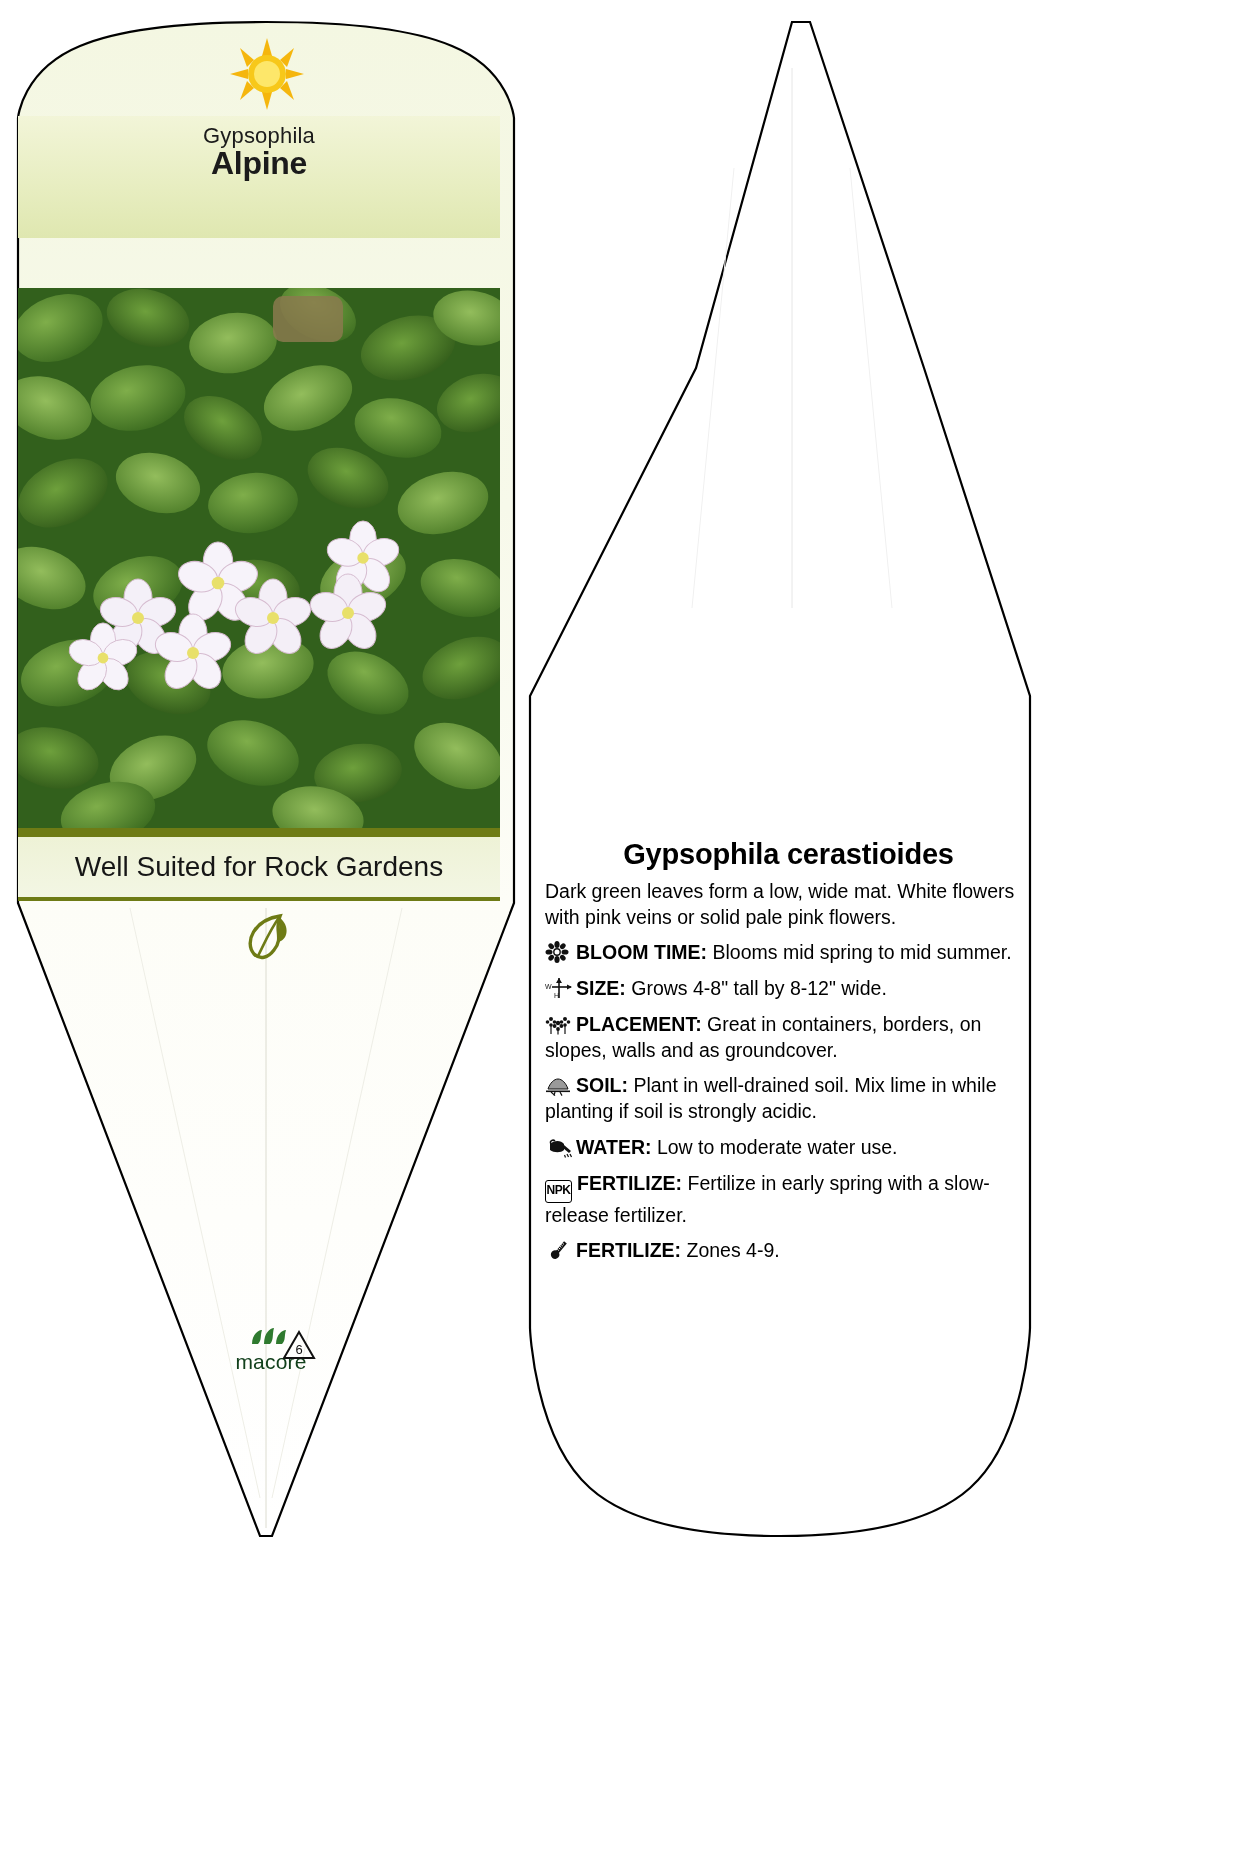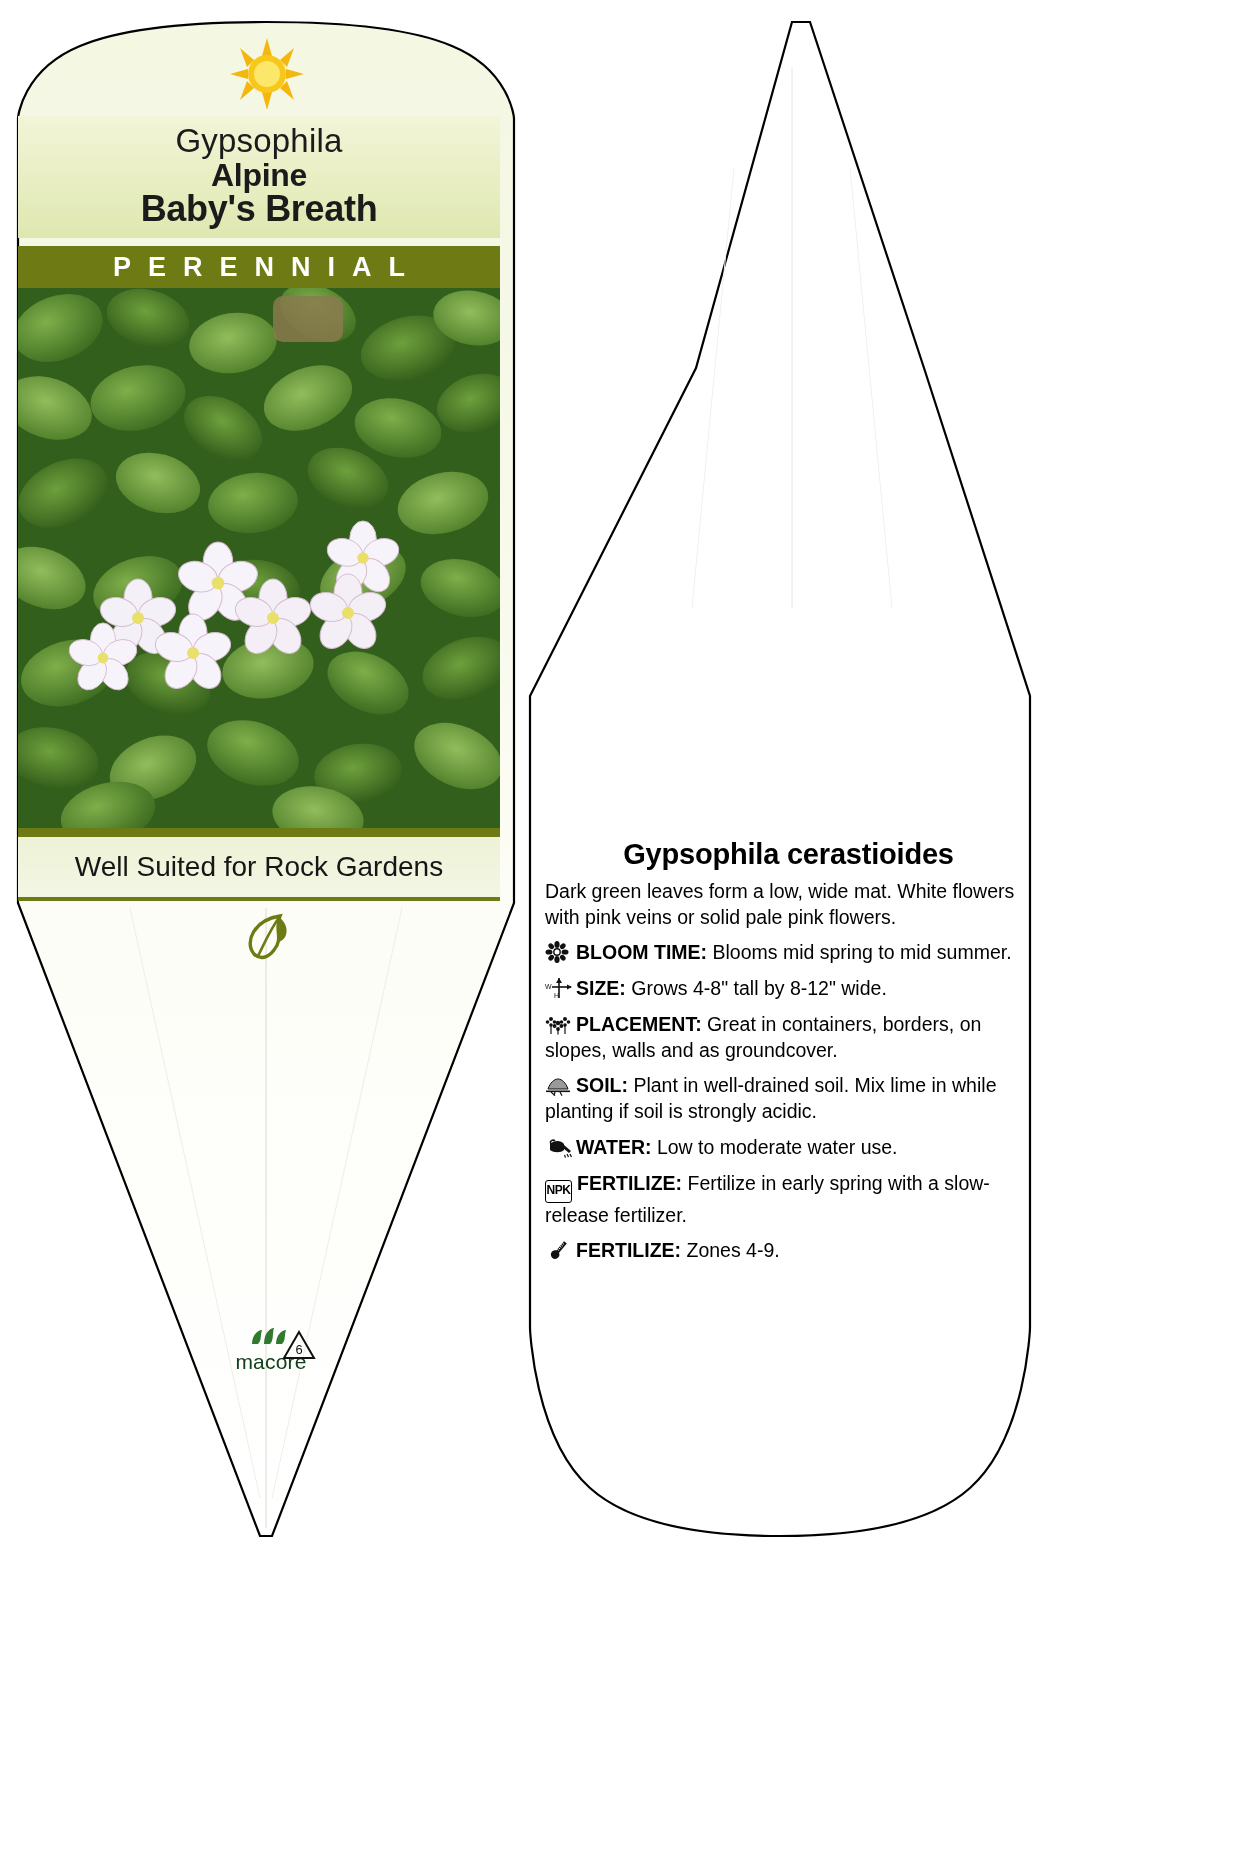--- a/index.html
+++ b/index.html
@@ -6,21 +6,21 @@
   body{width:1233px;height:1865px;position:relative;font-family:"Liberation Sans",sans-serif;overflow:hidden;}
 
   
   #front-tag{position:absolute;left:10px;top:8px;width:512px;height:1540px;}
   .tag-shape{position:absolute;inset:0;}
   .tag-shape svg{display:block;}
 
   .header-block{position:absolute;left:8px;top:108px;width:482px;height:122px;
       background:linear-gradient(180deg,#f2f5d8 0%, #e8eec2 55%, #dfe7b0 100%);
       text-align:center;color:#1b1b1b;}
-  .genus{font-size:33px;letter-spacing:.2px;padding-top:8px;line-height:1.05;}
+  .genus{font-size:22px;letter-spacing:.2px;padding-top:8px;line-height:1.05;}
   .common1{font-size:32px;font-weight:bold;line-height:1.02;letter-spacing:-.3px;}
   .common2{font-size:36px;font-weight:bold;line-height:1.02;letter-spacing:-.3px;}
 
   .perennial-bar{position:absolute;left:8px;top:238px;width:482px;height:42px;background:#6e7b15;}
   .perennial-bar span{display:block;text-align:center;color:#ffffff;font-size:27px;font-weight:bold;
       letter-spacing:17px;line-height:42px;text-indent:17px;}
 
   .photo{position:absolute;left:8px;top:280px;width:482px;height:540px;overflow:hidden;background:#2e5518;}
   .photo svg{display:block;}
 
@@ -86,26 +86,22 @@
         <polygon points="18,64 32,52 25,45"></polygon>
       </g>
       <circle cx="45" cy="38" r="19" fill="#f7c81a"></circle>
       <circle cx="45" cy="38" r="13" fill="#fde76a"></circle>
     </svg>
   </div>
 
   <div class="header-block">
     <div class="genus">Gypsophila</div>
     <div class="common1">Alpine</div>
-    <div class="common2">Baby's Breath</div>
-  </div>
-
-  <div class="perennial-bar">
-    <span>PERENNIAL</span>
-  </div>
+  </div>
+
 
   <div class="photo">
     <svg width="482" height="540" viewBox="0 0 482 540">
       <defs>
         <radialGradient id="lf" cx="40%" cy="35%" r="70%">
           <stop offset="0%" stop-color="#7fae4a"></stop>
             <stop offset="100%" stop-color="#3b6b1f"></stop>
         </radialGradient>
         <radialGradient id="lf2" cx="45%" cy="40%" r="70%">
           <stop offset="0%" stop-color="#6ea03c"></stop>

